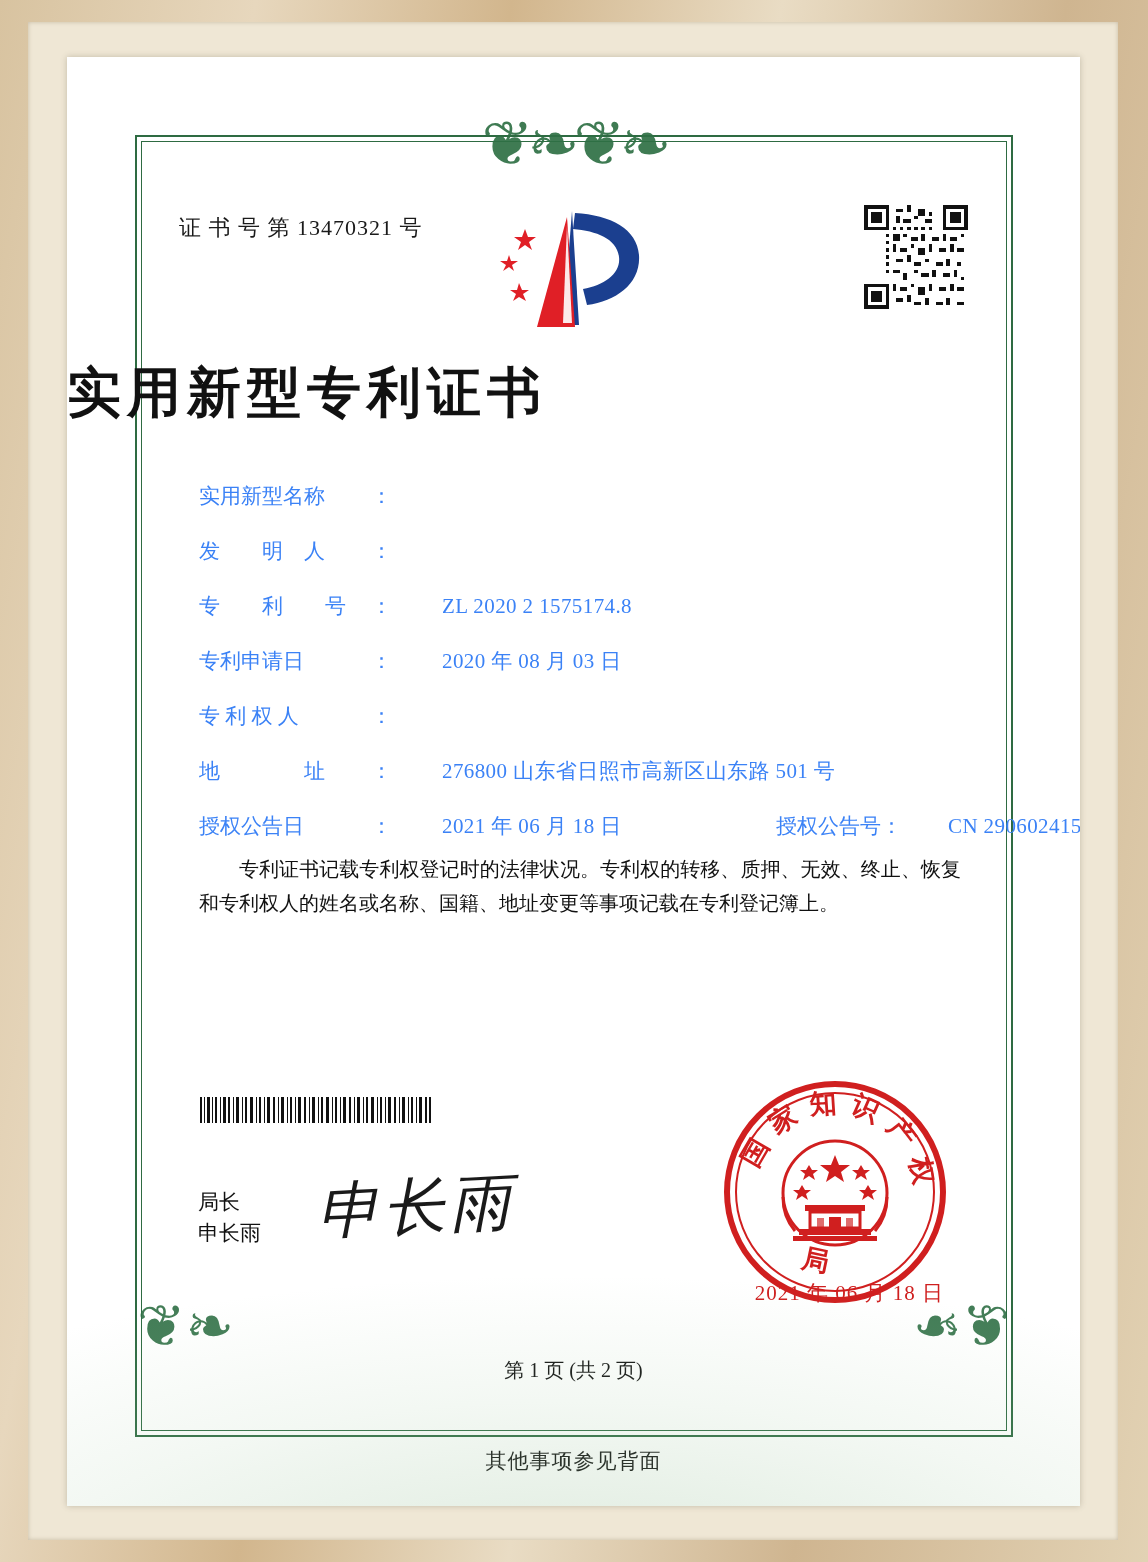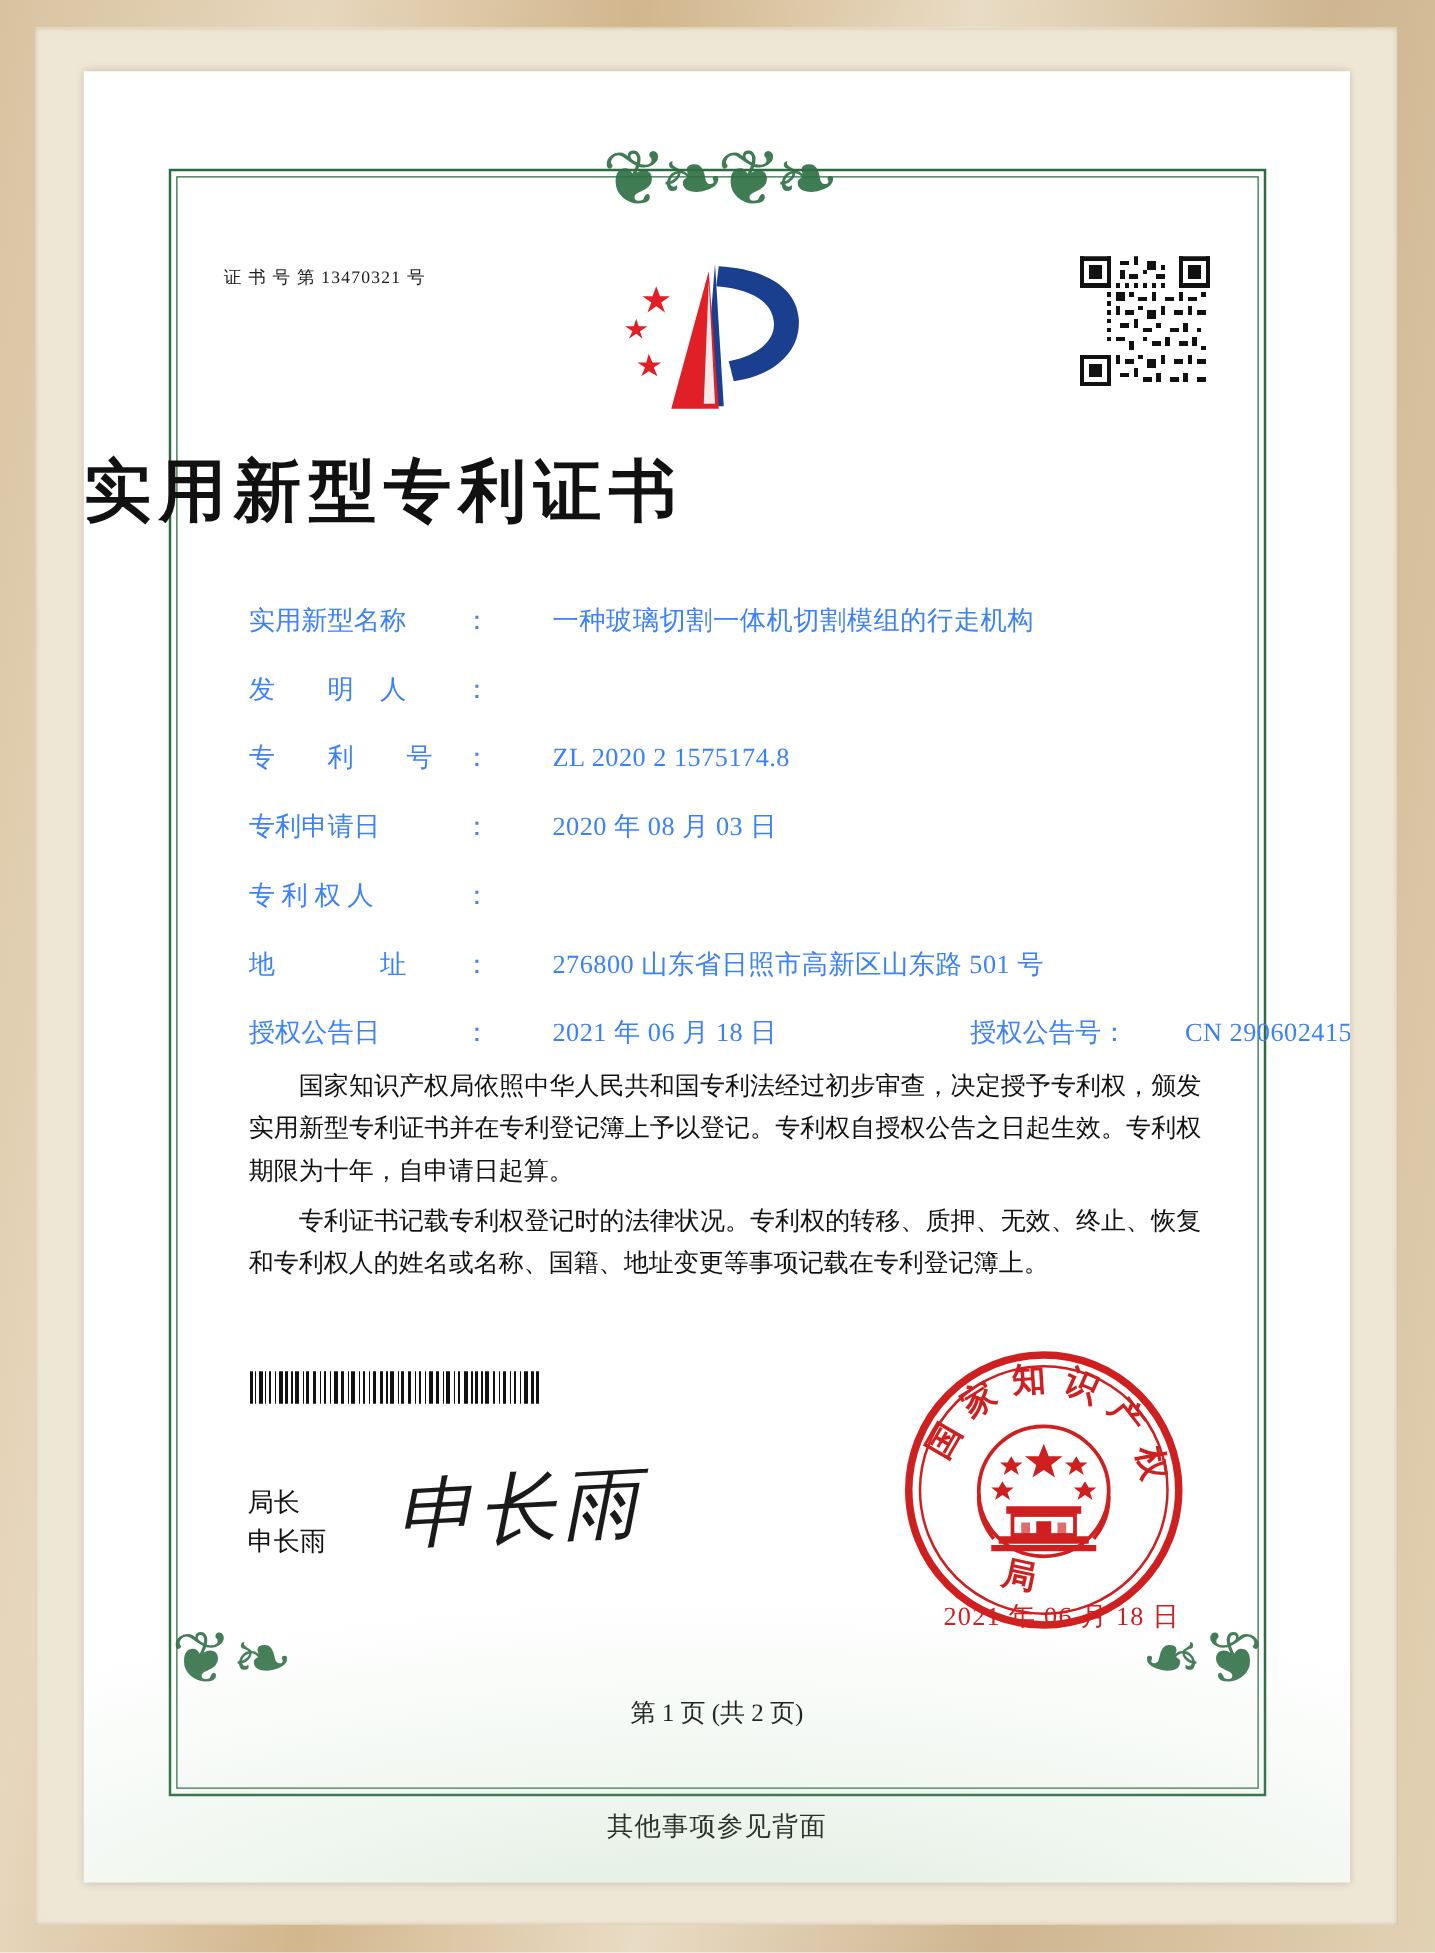--- a/index.html
+++ b/index.html
@@ -87,21 +87,21 @@
     right: 70px; bottom: 150px;
     font-size: 58px;
     opacity: .9;
     transform: scaleX(-1);
   }
 
   
   .cert-no {
     position: absolute;
     left: 112px; top: 156px;
-    font-size: 14px;
+    font-size: 22px;
     color: #1a1a1a;
     letter-spacing: 1px;
   }
 
   .emblem {
     position: absolute;
     left: 50%; top: 148px;
     transform: translateX(-50%);
     width: 190px; height: 132px;
   }
@@ -377,21 +377,20 @@
       </svg>
     </div>
 
     <div class="title">实用新型专利证书</div>
 
     <div class="fields">
 
       <div class="field-row">
         <span class="field-label">实用新型名称</span>
         <span class="field-colon">：</span>
-        <span class="field-value">一种玻璃切割一体机切割模组的行走机构</span>
       </div>
 
       <div class="field-row">
         <span class="field-label">发　　明　人</span>
         <span class="field-colon">：</span>
       </div>
 
       <div class="field-row">
         <span class="field-label">专　　利　　号</span>
         <span class="field-colon">：</span>
@@ -419,21 +418,20 @@
         <span class="field-label">授权公告日</span>
         <span class="field-colon">：</span>
         <span class="field-value">2021 年 06 月 18 日</span>
         <span class="sub-label">授权公告号：</span>
         <span class="field-value">CN 290602415 U</span>
       </div>
 
     </div>
 
     <div class="paras">
-      <p>国家知识产权局依照中华人民共和国专利法经过初步审查，决定授予专利权，颁发实用新型专利证书并在专利登记簿上予以登记。专利权自授权公告之日起生效。专利权期限为十年，自申请日起算。</p>
       <p>专利证书记载专利权登记时的法律状况。专利权的转移、质押、无效、终止、恢复和专利权人的姓名或名称、国籍、地址变更等事项记载在专利登记簿上。</p>
     </div>
 
     <div class="barcode">
       <svg viewBox="0 0 235 26" width="235" height="26" shape-rendering="crispEdges" xmlns="http://www.w3.org/2000/svg">
         <rect width="235" height="26" fill="#ffffff"></rect>
         <g fill="#111111">
           <rect x="2" y="0" width="2" height="26"></rect>
             <rect x="6" y="0" width="1" height="26"></rect>
           <rect x="9" y="0" width="3" height="26"></rect>

